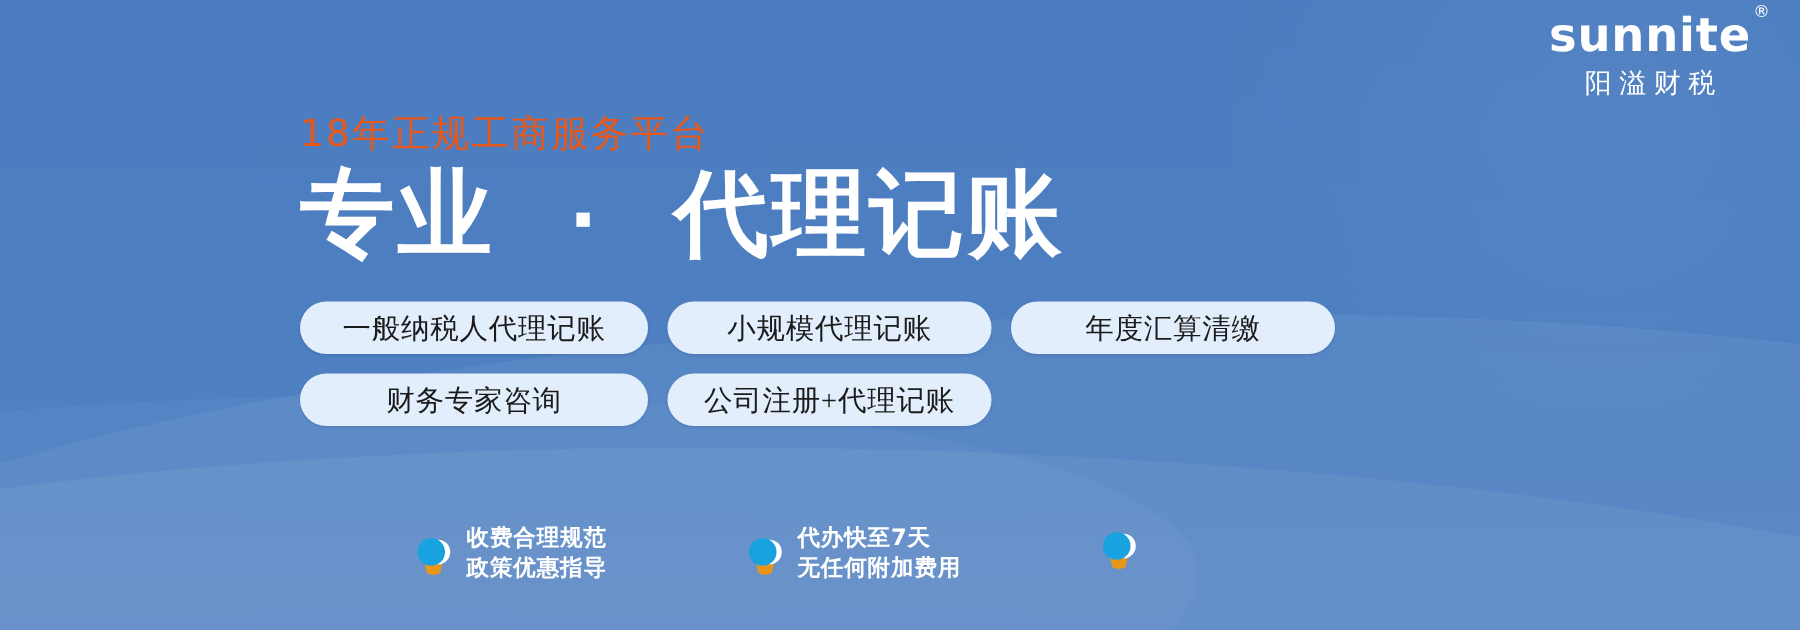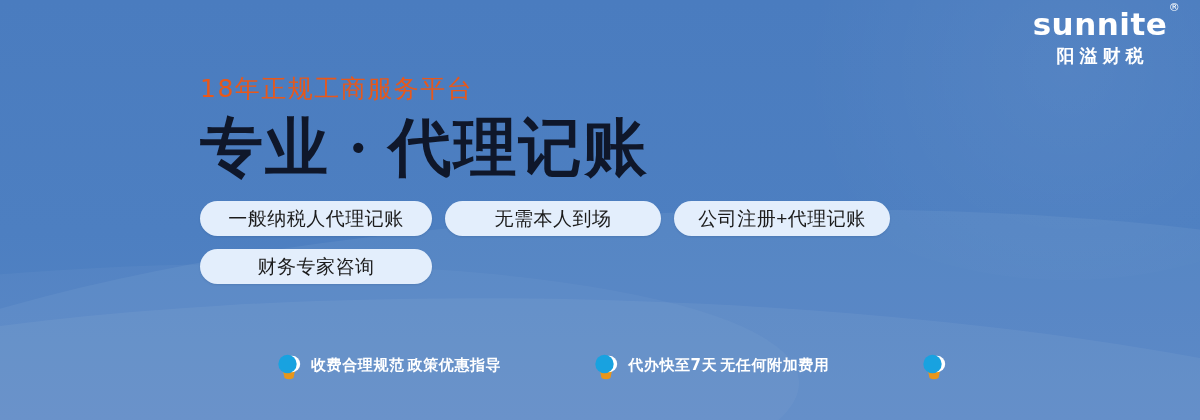--- a/index.html
+++ b/index.html
@@ -94,46 +94,45 @@
     color: #ffffff;
   }
   .logo-cn {
     color: #ffffff;
     font-size: 18px;
     line-height: 24px;
     letter-spacing: 5px;
     padding-left: 5px;
     margin-top: 2px;
     font-family: "DejaVu Sans", sans-serif;
-    font-weight: bold;
   }
 
   
   .headline {
     position: absolute;
     left: 200px;
     top: 74px;
   }
   .eyebrow {
     color: #e8581a;
     font-size: 25px;
     line-height: 30px;
     font-weight: 400;
     letter-spacing: 1.5px;
     font-family: "DejaVu Sans", sans-serif;
   }
   .title {
     margin-top: 8px;
-    color: #0f172a;
+    color: #ffffff;
     font-size: 63px;
     line-height: 72px;
     font-weight: 700;
     letter-spacing: 2px;
     white-space: nowrap;
-    font-family: Liberation Serif, serif;
+    font-family: Liberation Mono, monospace;
   }
 
   
   .pill-grid {
     position: absolute;
     left: 200px;
     top: 201px;
     display: grid;
     grid-template-columns: 232px 216px 216px;
     grid-auto-rows: 35px;
@@ -143,21 +142,21 @@
   .pill {
     display: flex;
     align-items: center;
     justify-content: center;
     background: #e3eefc;
     border-radius: 18px;
     color: #1b1b1b;
     font-size: 19px;
     letter-spacing: 0.5px;
     box-shadow: 0 1px 2px rgba(20, 50, 90, 0.14);
-    font-family: Liberation Sans, sans-serif;
+    font-family: Liberation Serif, serif;
     white-space: nowrap;
   }
 
   
   .features {
     position: absolute;
     left: 276px;
     top: 350px;
     display: flex;
     align-items: flex-start;
@@ -169,20 +168,21 @@
     gap: 9px;
   }
   .feature-icon {
     position: relative;
     width: 26px;
     height: 30px;
     flex: 0 0 26px;
   }
   .feature-text {
     display: flex;
+    flex-direction: column;
     gap: 3px;
   }
   .feature-line {
     color: #ffffff;
     font-size: 15px;
     line-height: 17px;
     font-weight: 700;
     letter-spacing: 0.6px;
     white-space: nowrap;
     font-family: "DejaVu Sans", sans-serif;
@@ -207,23 +207,24 @@
     <div class="logo-cn">阳溢财税</div>
   </div>
 
   <div class="headline">
     <div class="eyebrow">18年正规工商服务平台</div>
     <div class="title">专业 · 代理记账</div>
   </div>
 
   <div class="pill-grid">
     <div class="pill">一般纳税人代理记账</div>
-    <div class="pill">无需本人到场</div>
+    <div class="pill">小规模代理记账</div>
+    <div class="pill">年度汇算清缴</div>
+    <div class="pill">财务专家咨询</div>
     <div class="pill">公司注册+代理记账</div>
-    <div class="pill">财务专家咨询</div>
   </div>
 
   <div class="features">
 
     <div class="feature">
       <div class="feature-icon">
         <svg width="26" height="30" viewBox="0 0 26 30" xmlns="http://www.w3.org/2000/svg">
           <path d="M6 16 L20 16 L17.5 28 Q13 30.5 8.5 28 Z" fill="#e8961a"></path>
           <circle cx="16" cy="14" r="8.2" fill="#ffffff"></circle>
           <circle cx="11.5" cy="14" r="9.2" fill="#18a2e0"></circle>

